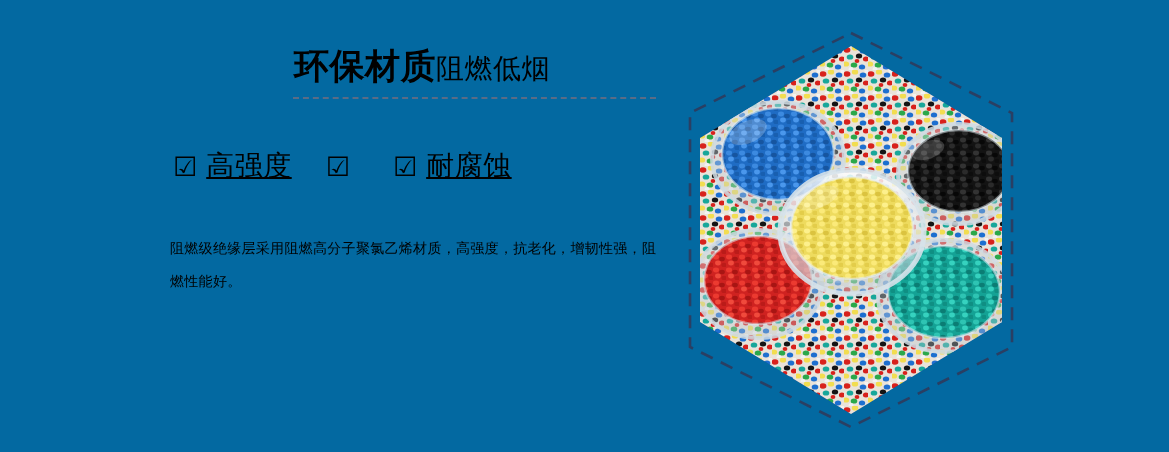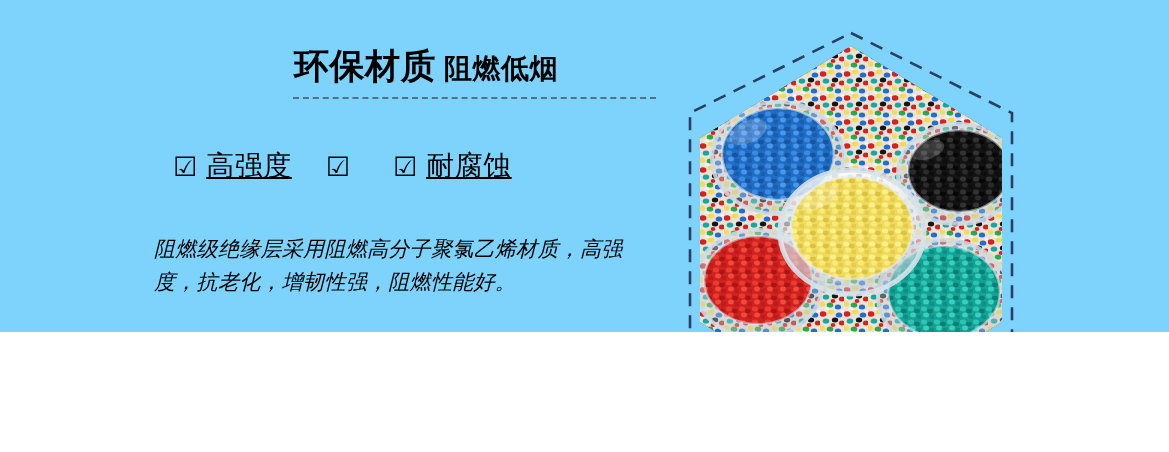--- a/index.html
+++ b/index.html
@@ -6,22 +6,22 @@
     margin: 0;
     padding: 0;
     background: #ffffff;
   }
   body {
     font-family: "Liberation Sans", "DejaVu Sans", sans-serif;
   }
   .page {
     position: relative;
     width: 1169px;
-    height: 332px;
-    background: #7dd3fc;
+    height: 452px;
+    background: #0369a1;
     overflow: hidden;
   }
 
   
   .left-block {
     position: absolute;
     left: 0;
     top: 0;
     width: 690px;
     height: 452px;
@@ -37,23 +37,22 @@
   }
   .title-main {
     font-size: 35px;
     font-weight: bold;
     color: #000000;
     letter-spacing: 0.5px;
     line-height: 1;
   }
   .title-sub {
     font-size: 28px;
-    font-weight: bold;
-    color: #000000;
-    margin-left: 8px;
+    font-weight: normal;
+    color: #000000;
     letter-spacing: 0.5px;
     line-height: 1;
   }
 
   .title-divider {
     position: absolute;
     left: 293px;
     top: 97px;
     width: 363px;
     height: 0;
@@ -86,28 +85,27 @@
     font-size: 28px;
     line-height: 1;
     color: #000000;
     letter-spacing: 0.5px;
     text-decoration: underline;
   }
 
   
   .body-para {
     position: absolute;
-    left: 154px;
+    left: 170px;
     top: 232px;
     width: 500px;
-    font-size: 21px;
+    font-size: 14px;
     line-height: 33px;
     color: #000000;
     letter-spacing: 0.3px;
-    font-style: italic;
   }
 
   
   .hex-wrap {
     position: absolute;
     left: 687px;
     top: 30px;
     width: 328px;
     height: 400px;
   }

